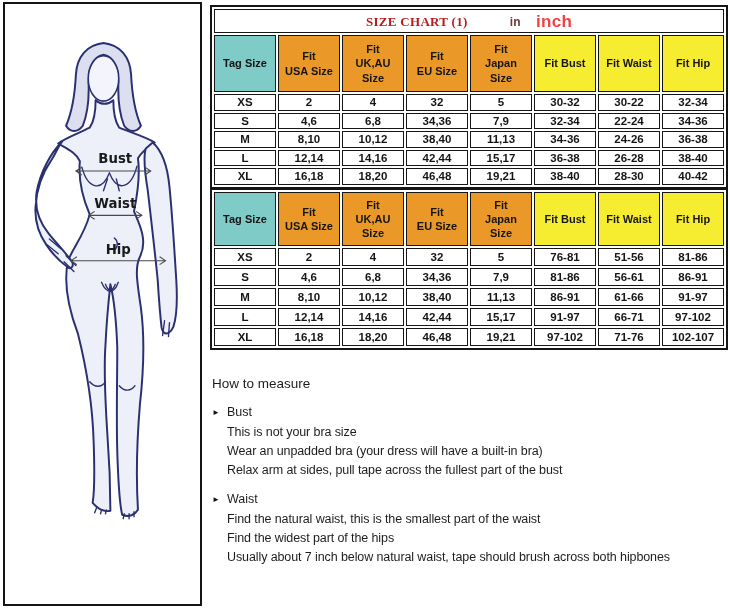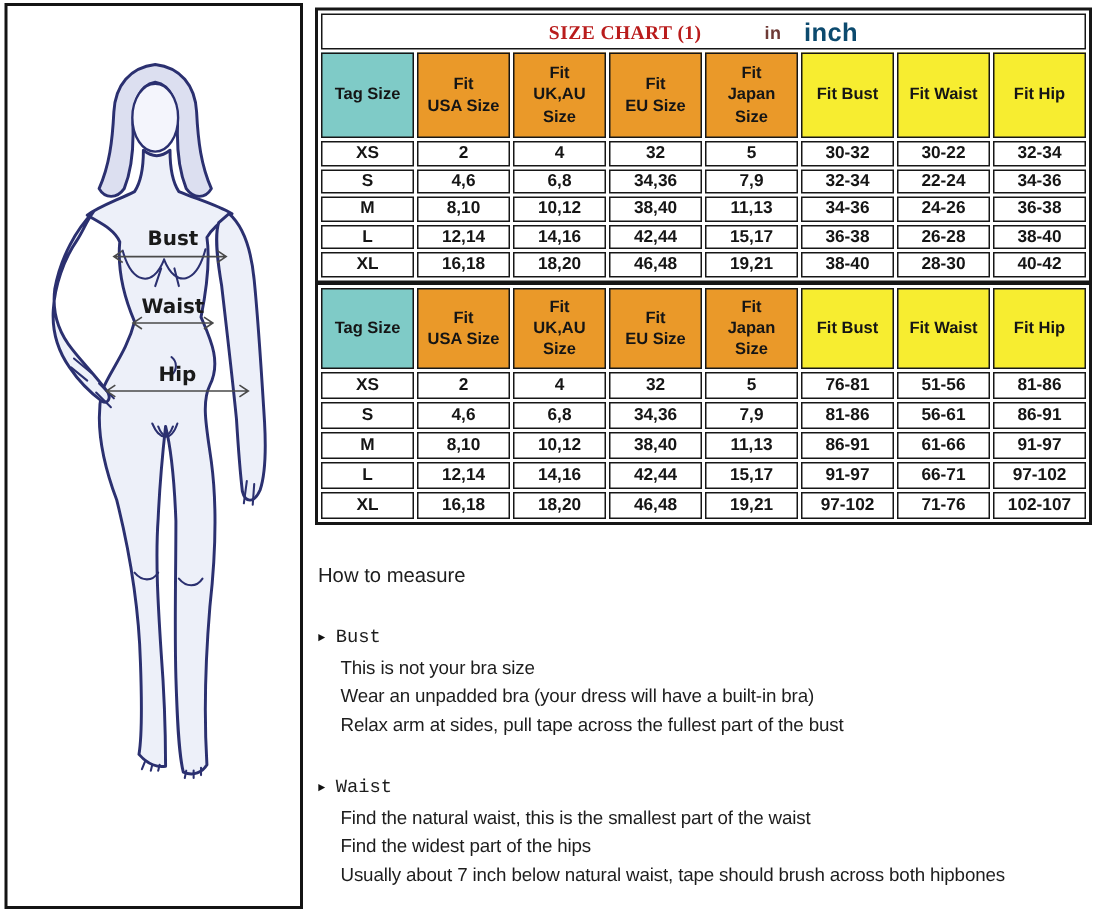--- a/index.html
+++ b/index.html
@@ -20,36 +20,36 @@
     border:2px solid var(--border);box-sizing:border-box;
   }
   #table-inch{top:5px;}
   #table-cm{top:188px;}
   td{border:1px solid var(--border);text-align:center;vertical-align:middle;
      font-weight:bold;color:#151515;padding:0;overflow:hidden;}
   td.title-cell{height:22px;font-size:13px;letter-spacing:.3px;}
   #table-cm td.title-cell{height:25px;}
   .t-main{color:#b91c1c;font-family:Liberation Serif, serif;}
   .t-in{color:#6e3a36;margin-left:22px;font-size:12px;padding-left:20px;}
-  .t-unit{color:#0c4a6e;font-size:17px;margin-left:15px;position:relative;top:1px;}
+  .t-unit{color:#ef4444;font-size:17px;margin-left:15px;position:relative;top:1px;}
   #table-cm .t-unit{font-size:21px;}
   td.hdr{height:55px;font-size:11px;line-height:1.3;white-space:pre-line;}
   #table-cm td.hdr{height:52px;}
   td.c-tag{background:var(--teal);}
   td.c-intl{background:var(--orange);}
   td.c-fit{background:var(--yellow);margin-top:28px;}
   tr.datarow td{height:14.5px;font-size:11.5px;background:#fff;}
   #table-cm tr.datarow td{height:16px;}
 
   .measure{
     position:absolute;left:212px;top:374px;width:516px;
     font-size:12.5px;color:#1d1d1d;
   }
   .m-title{font-size:13.5px;line-height:19px;}
-  .m-term{margin-top:23px;line-height:18px;font-size:12.5px;font-family:Liberation Mono, monospace;}
+  .m-term{margin-top:10px;line-height:18px;font-size:12.5px;}
   .tri{font-size:8px;margin-right:7px;position:relative;top:-1px;color:#111;}
   .m-line{padding-left:15px;line-height:19px;letter-spacing:-0.1px;}
 </style>
 </head>
 <body style="--teal: #7fcbc7; --orange: #ea9929; --yellow: #f7ed30; --border: #161616;">
 
 <div class="left-panel">
   <svg viewBox="0 0 198 602" xmlns="http://www.w3.org/2000/svg">
     <g stroke="#2b3070" stroke-linejoin="round" stroke-linecap="round">
 

